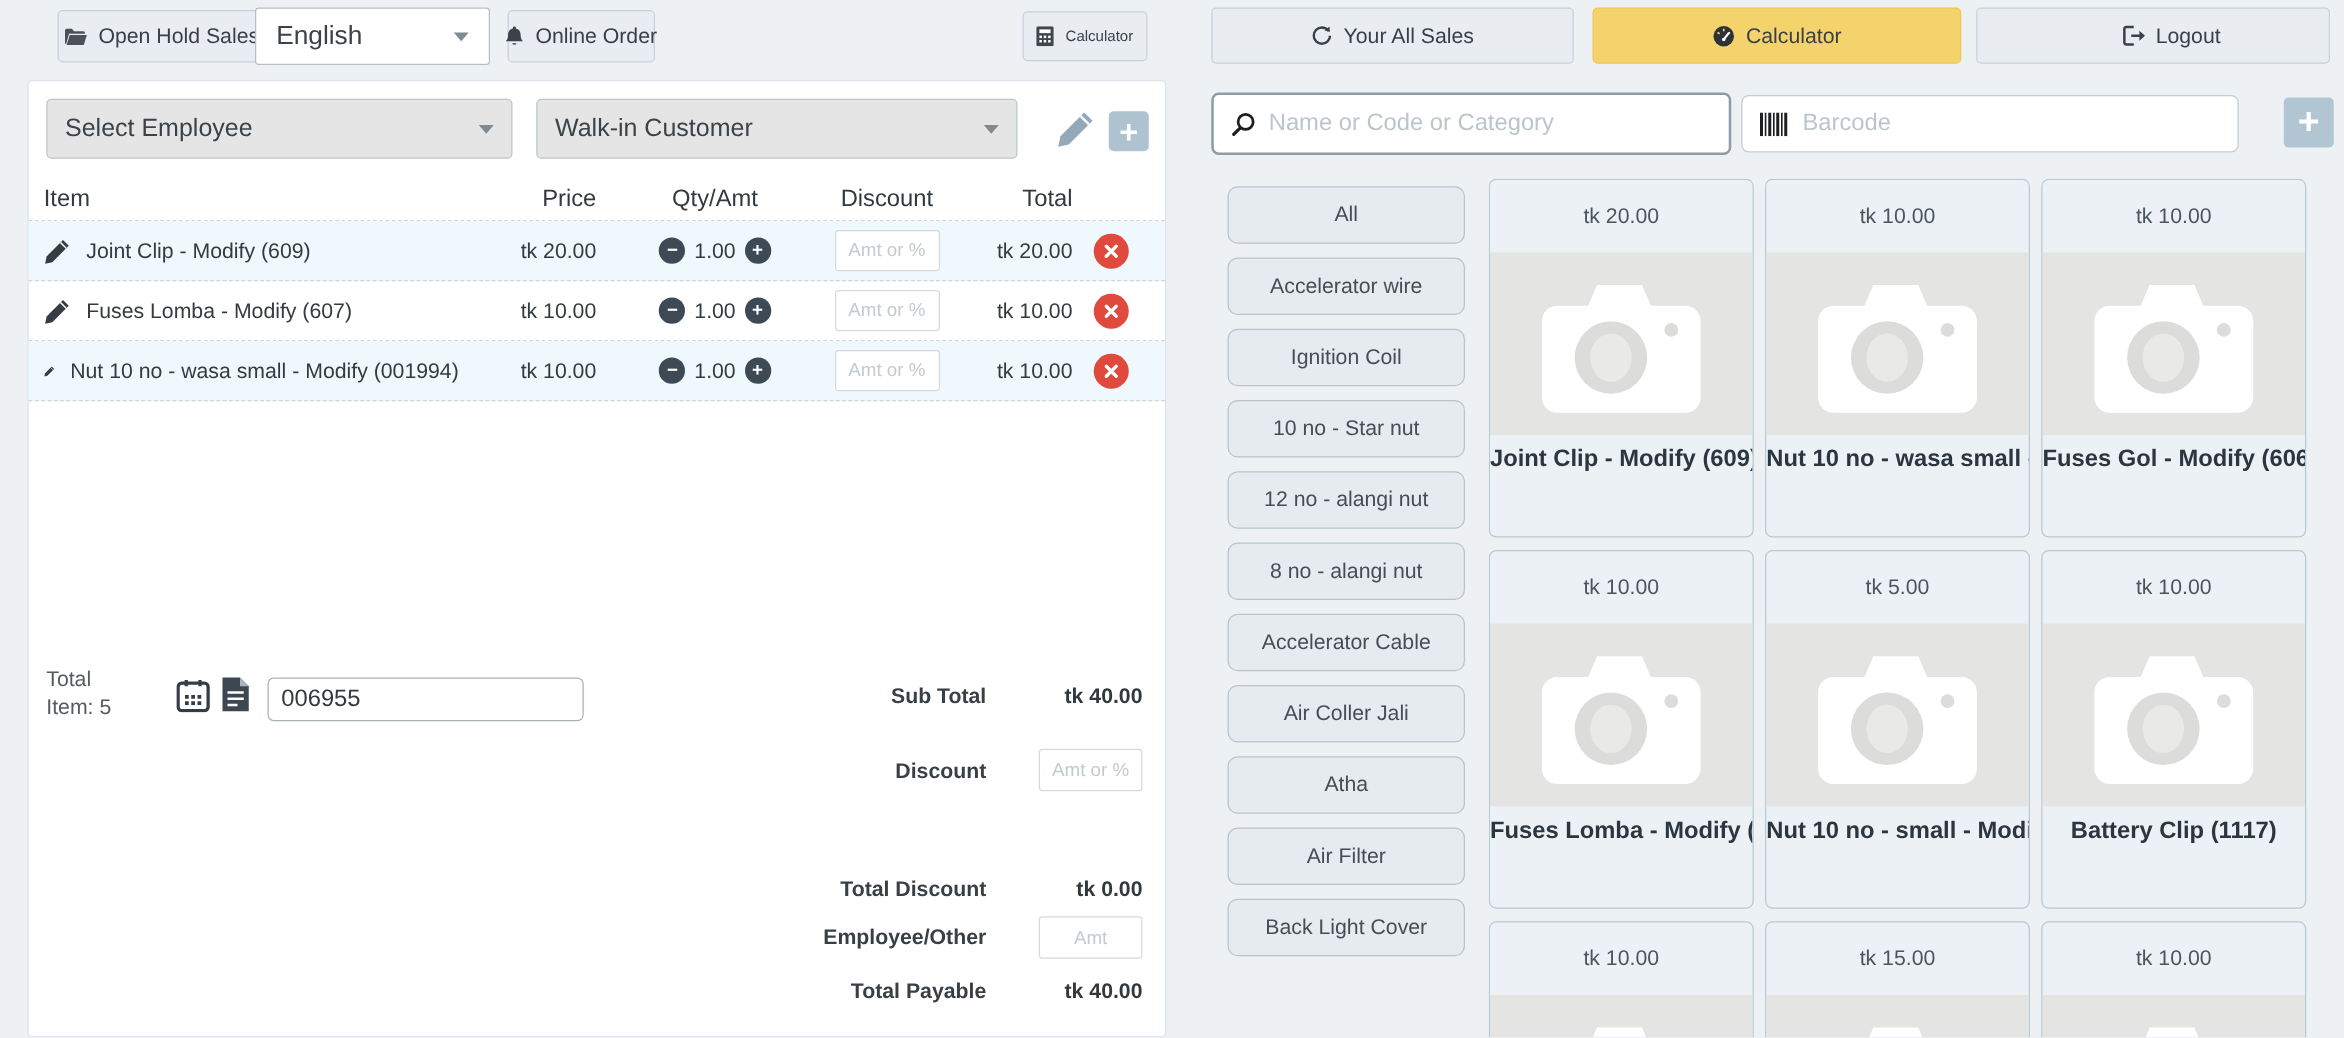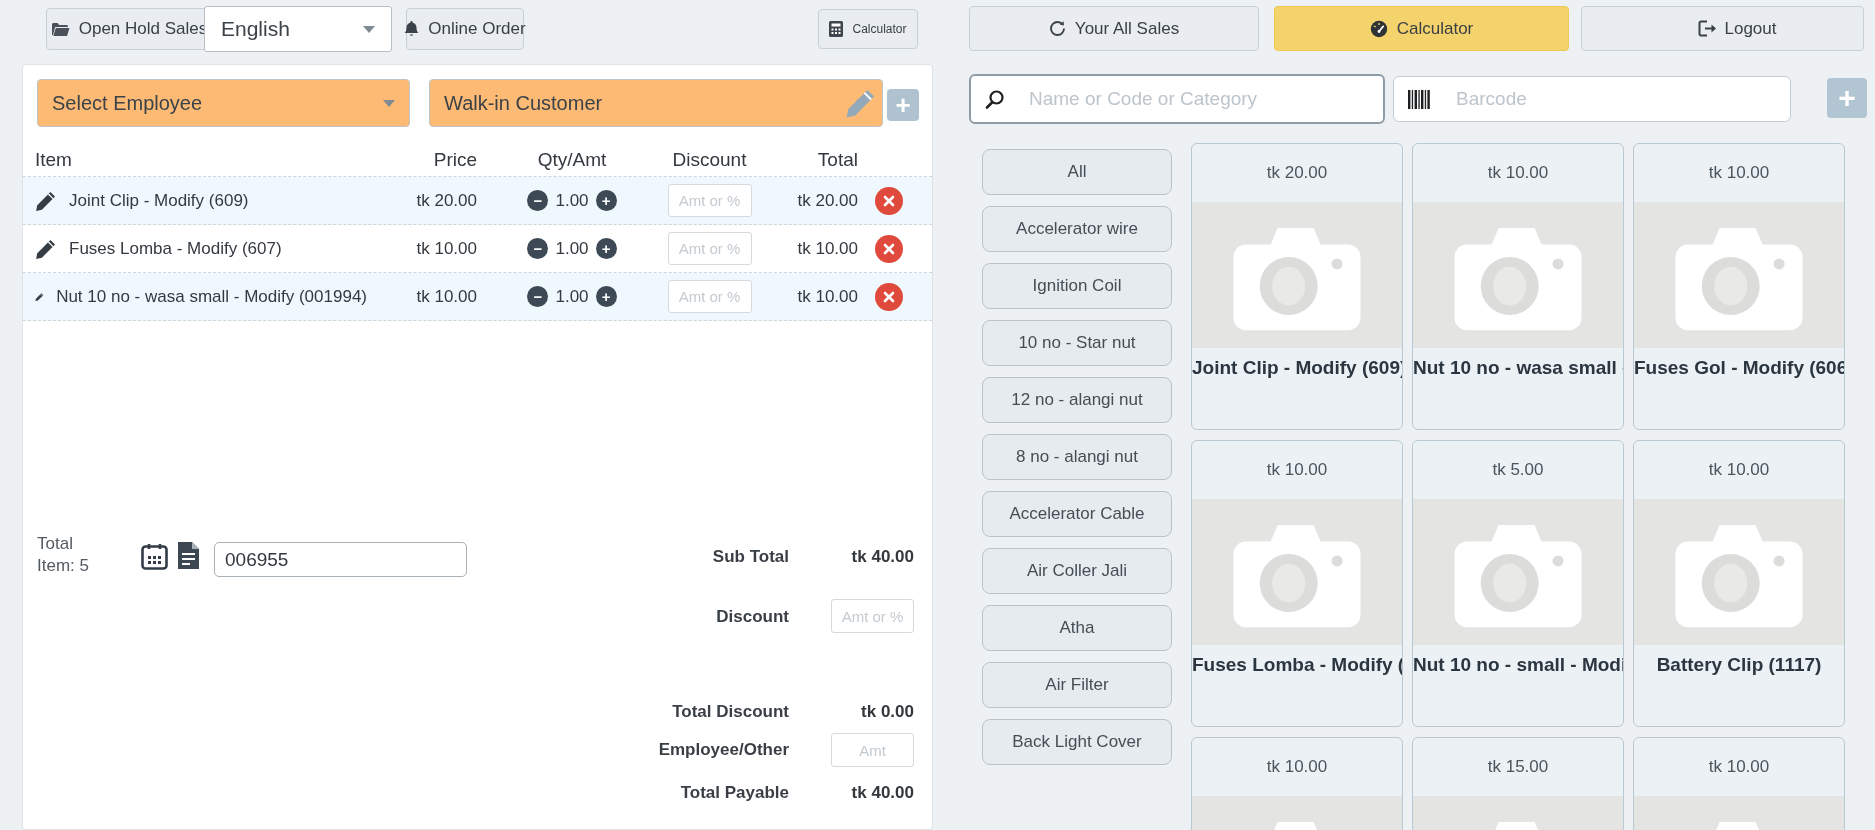--- a/index.html
+++ b/index.html
@@ -28,26 +28,26 @@
   }
   #btn-online-order { left:406px; top:8px; width:118px; height:42px; }
   #btn-calculator { left:818px; top:9px; width:100px; height:40px; font-size:12px; }
   .chev { width:0; height:0; border-left:6px solid transparent; border-right:6px solid transparent; border-top:7px solid #7f8a92; }
   
   #sale-panel {
     position:absolute; left:22px; top:64px; width:911px; height:766px;
     background:#fff; border:1px solid #dde3e8; border-radius:4px;
   }
   .select-box {
-    position:absolute; background:#fdba74; border:1px solid #bcc5cc; border-radius:4px;
+    position:absolute; background:#e5e5e5; border:1px solid #bcc5cc; border-radius:4px;
     display:flex; align-items:center; justify-content:space-between;
     padding:0 14px; font-size:20px; color:#3b4248; cursor:pointer; height:48px;
   }
   #sel-employee { left:14px; top:14px; width:373px; }
-  #sel-customer { left:406px; top:14px; width:454px;justify-content:space-between; }
+  #sel-customer { left:406px; top:14px; width:385px;justify-content:space-between; }
   #edit-customer { position:absolute; left:822px; top:22px; width:32px; height:32px; cursor:pointer; }
   #add-customer {
     position:absolute; left:864px; top:24px; width:32px; height:32px;
     background:#aec2cf; border-radius:4px; color:#fff; font-size:26px; font-weight:bold;
     display:flex; align-items:center; justify-content:center; cursor:pointer; line-height:1;
   }
   
   .cart-header, .crow { position:relative; display:flex; align-items:center; padding:0 12px; }
   .cart-header {
     position:absolute; left:0; top:79px; width:100%; height:33px;
@@ -96,21 +96,21 @@
     font-size:15px; color:#495057; font-family:"Liberation Sans",sans-serif; background:#fff;
   }
   .sum-input::placeholder { color:#c3cad0; }
   
   #btn-all-sales { left:969px; top:6px; width:290px; height:45px; }
   #btn-dashboard { left:1274px; top:6px; width:295px; height:45px; background:#f5d36c; border-color:#eec84f; }
   #btn-logout { left:1581px; top:6px; width:283px; height:45px;padding-left:29px; }
   
   .search-wrap {
     position:absolute; background:#fff; border-radius:6px;
-    display:flex; align-items:center; gap:24px; padding:0 14px;
+    display:flex; align-items:center; gap:10px; padding:0 14px;
   }
   #search-box { left:969px; top:74px; width:416px; height:50px; border:2px solid #8d9ca7; }
   #barcode-box { left:1393px; top:76px; width:398px; height:46px; border:1px solid #c3ccd3; }
   .search-wrap input {
     border:none; outline:none; flex:1; font-size:19px; color:#3b4248;
     font-family:"Liberation Sans",sans-serif; background:transparent;
   }
   .search-wrap input::placeholder { color:#bcc5cc; }
   #add-product {
     position:absolute; left:1827px; top:78px; width:40px; height:40px;

